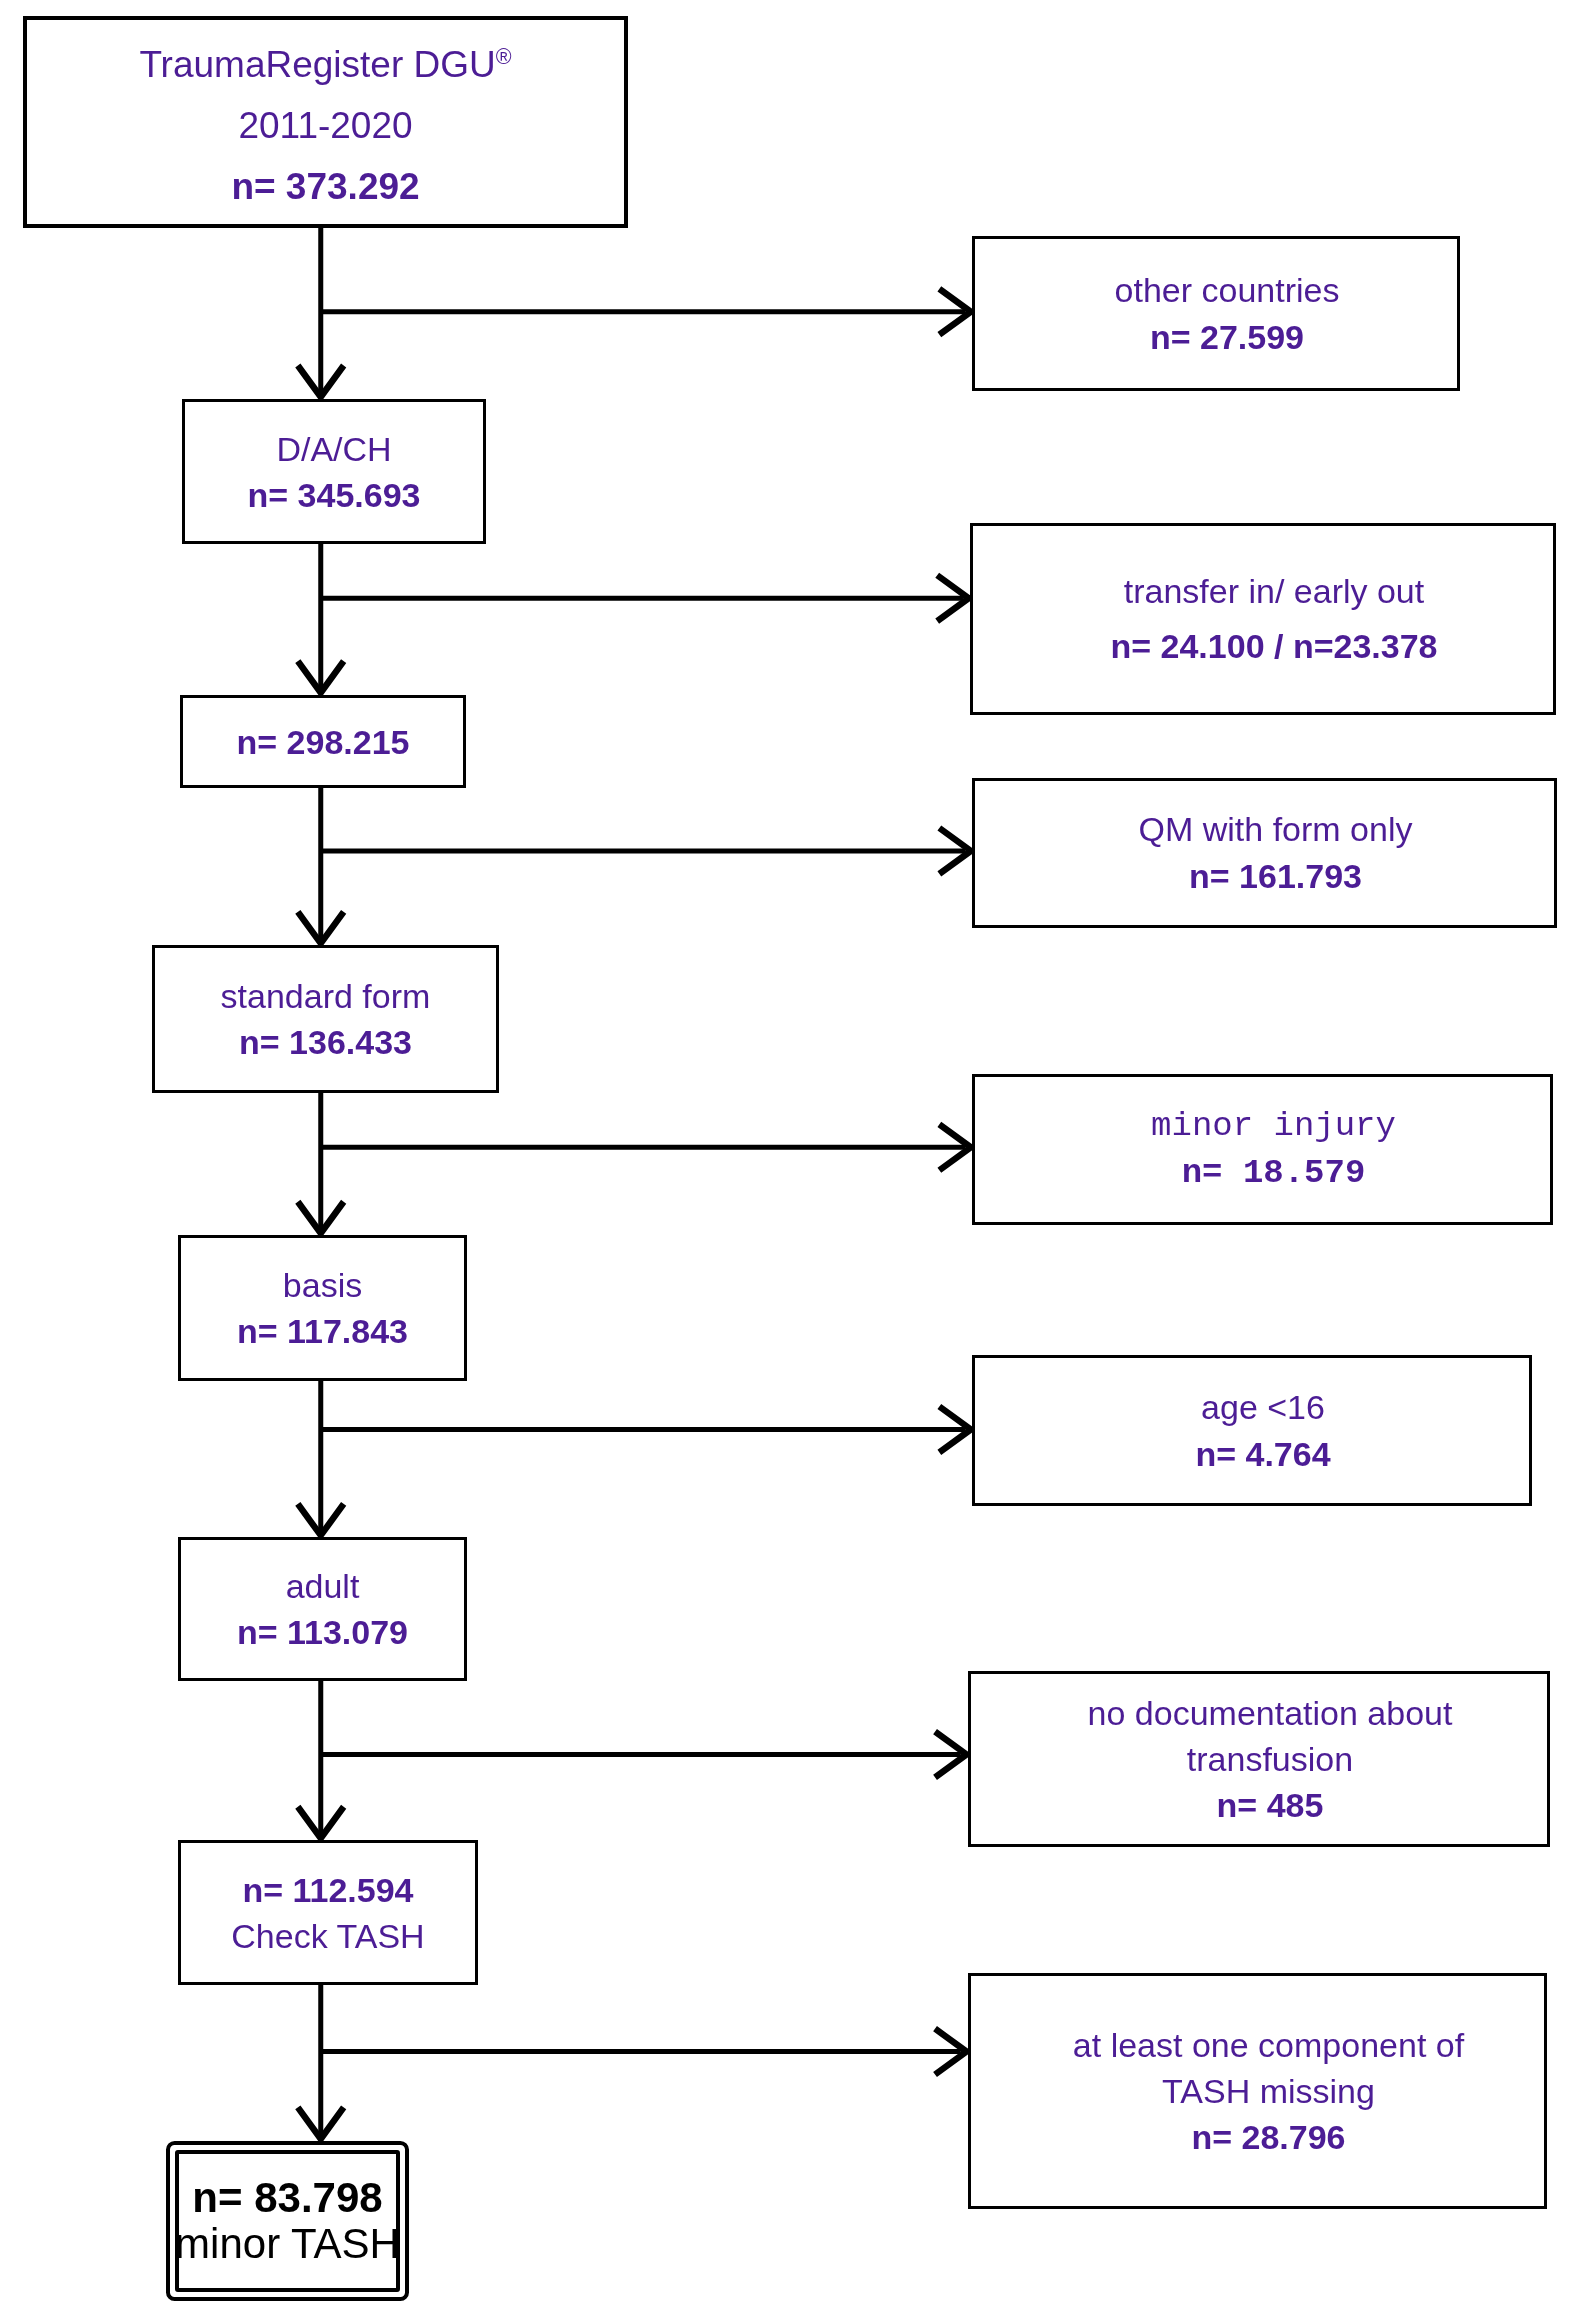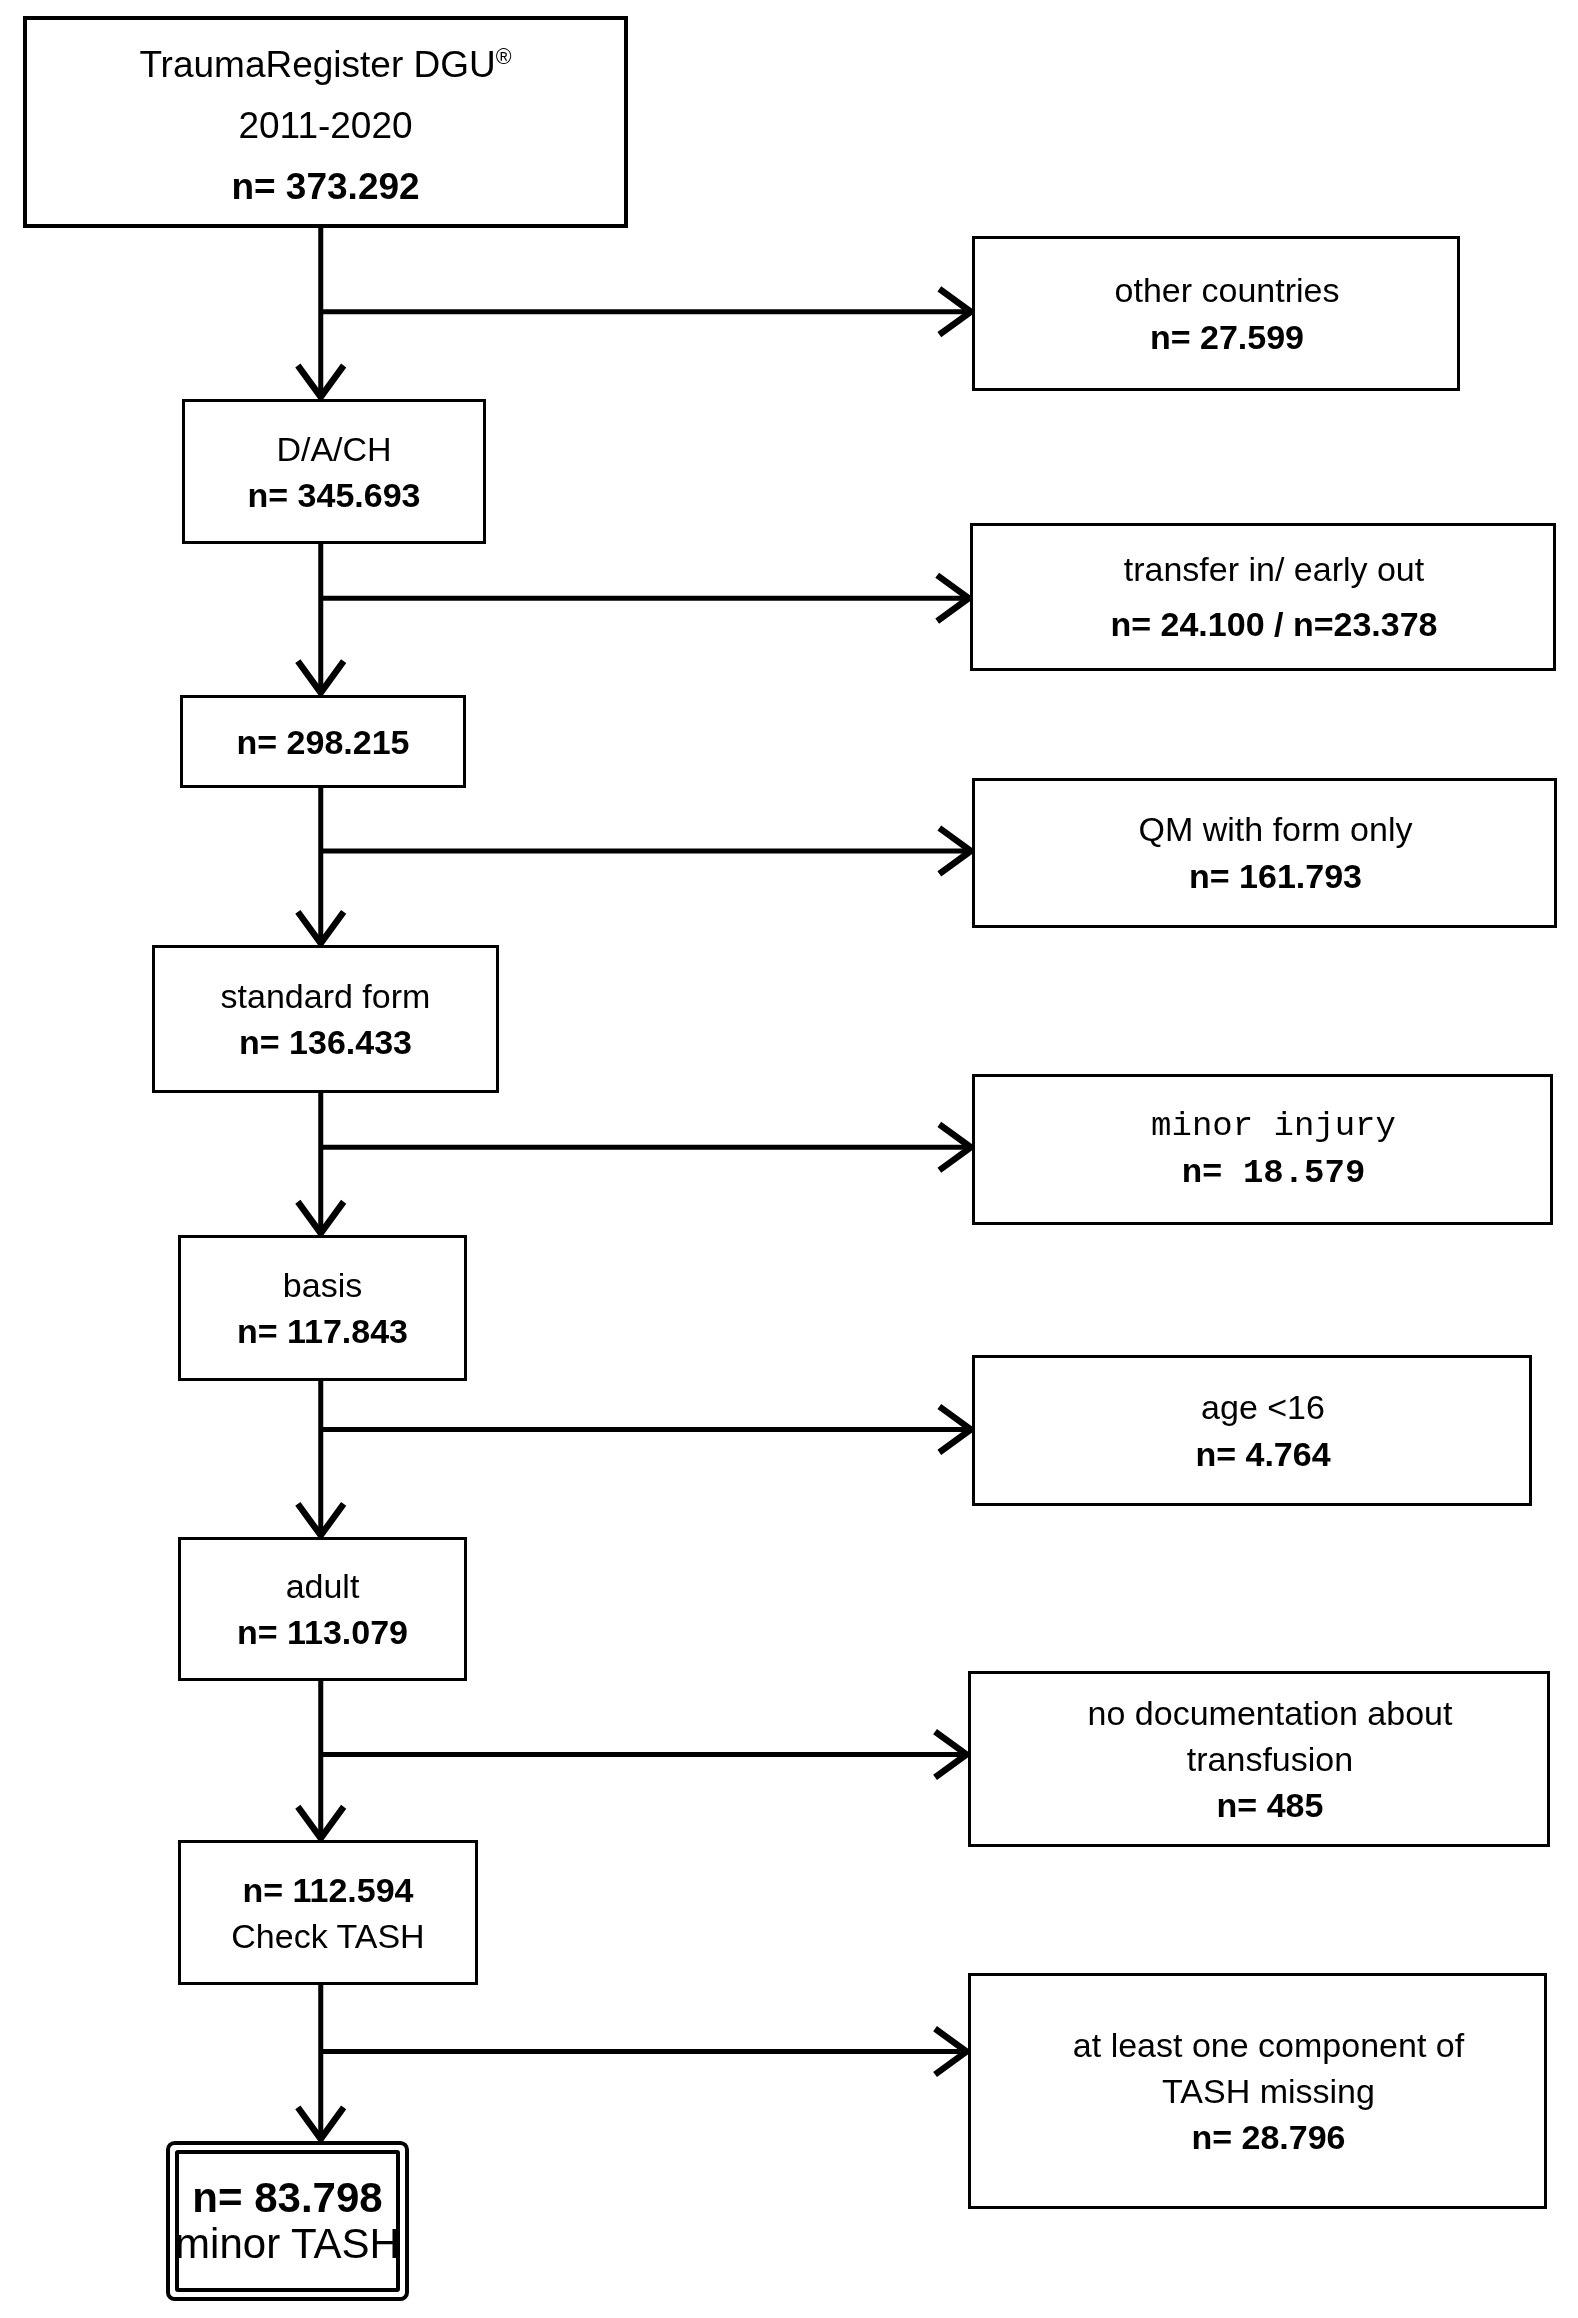--- a/index.html
+++ b/index.html
@@ -7,21 +7,21 @@
     width:1578px;height:2319px;position:relative;
     font-family:"Liberation Sans", sans-serif;
     color:#000;
   }
   #canvas{position:absolute;inset:0;width:1578px;height:2319px;background:#fff;}
   #connectors{position:absolute;left:0;top:0;z-index:0;}
   .node{
     position:absolute;box-sizing:border-box;z-index:1;
     border:3.6px solid #000;background:#fff;
     display:flex;flex-direction:column;align-items:center;justify-content:center;
-    text-align:center;font-size:34px;line-height:46px;color:#000000;
+    text-align:center;font-size:34px;line-height:46px;color:#4c1d95;
   }
   .line{display:block;white-space:nowrap;}
   .n{font-weight:700;}
   .sup{vertical-align:super;font-size:58%;}
   
   .b1{left:23px;top:15.8px;width:605px;height:212px;border-width:4.3px;font-size:37px;line-height:61px;}
   .b2{left:182px;top:399px;width:304px;height:145px;}
   .b3{left:180px;top:695px;width:286px;height:93px;}
   .b4{left:152px;top:945px;width:347px;height:148px;}
   .b5{left:178px;top:1235px;width:289px;height:146px;}
@@ -33,21 +33,21 @@
     border:4.3px solid #000;border-radius:8.6px;background:#fff;padding:5px;
   }
   .b8inner{
     box-sizing:border-box;width:100%;height:100%;
     border:4.3px solid #000;border-radius:2.9px;background:#fff;
     display:flex;flex-direction:column;align-items:center;justify-content:center;
     text-align:center;font-size:42px;line-height:46px;
   }
   
   .s1{left:972px;top:236px;width:488px;height:155px;}
-  .s2{left:970px;top:523px;width:586px;height:148px;gap:8px;}
+  .s2{left:970px;top:523px;width:586px;height:192px;gap:8px;}
   .s3{left:972px;top:778px;width:585px;height:150px;}
   .s4{left:972px;top:1074px;width:581px;height:151px;font-family:Liberation Mono, monospace;}
   .s5{left:972px;top:1355px;width:560px;height:151px;}
   .s6{left:968px;top:1671px;width:582px;height:176px;}
   .s7{left:968px;top:1973px;width:579px;height:236px;}
   .side{font-size:34px;line-height:47px;padding-left:22px;}
   .s6.side,.s7.side{line-height:46px;}
 </style>
 </head>
 <body>

